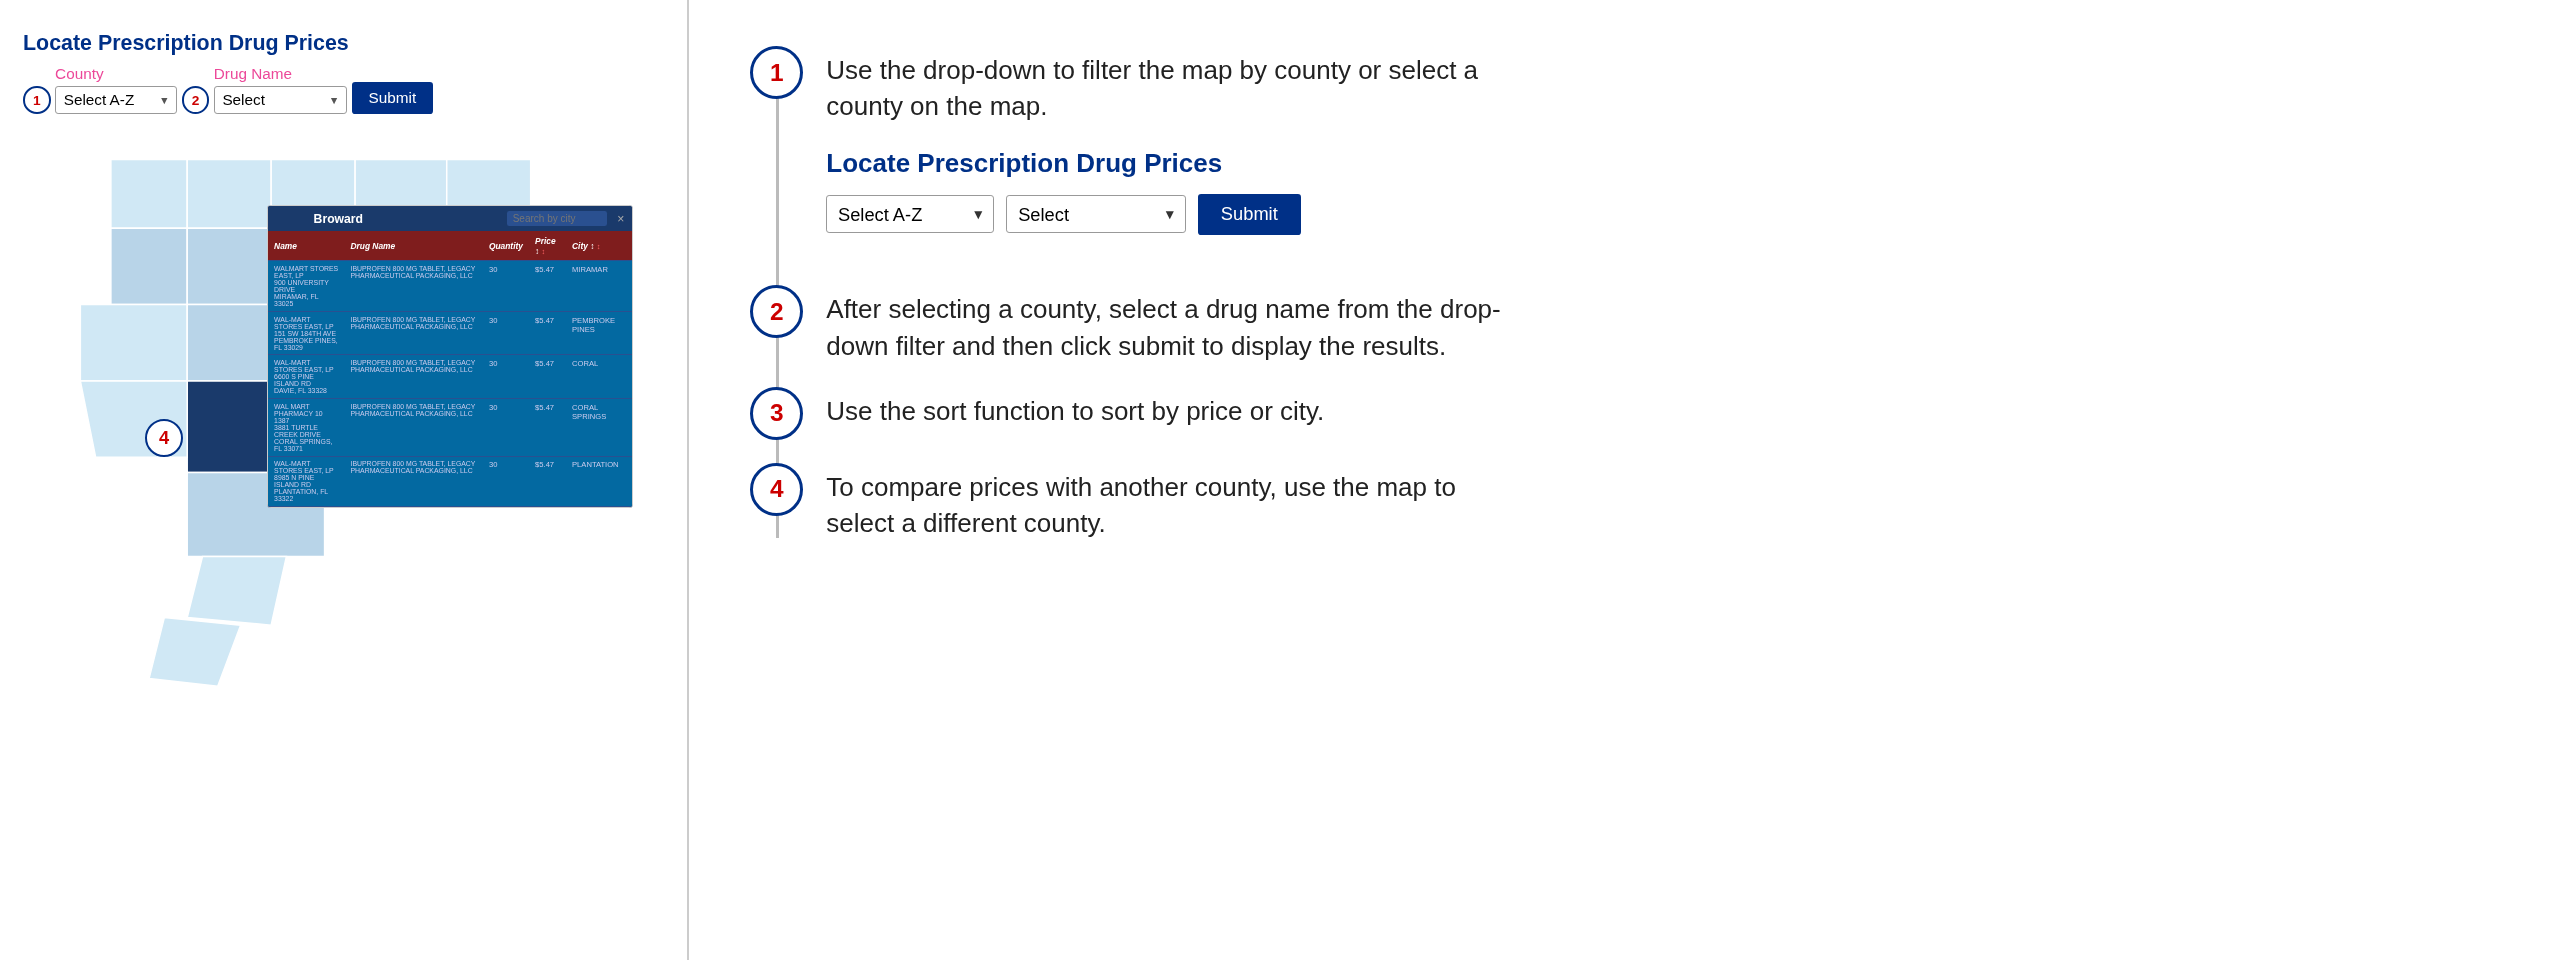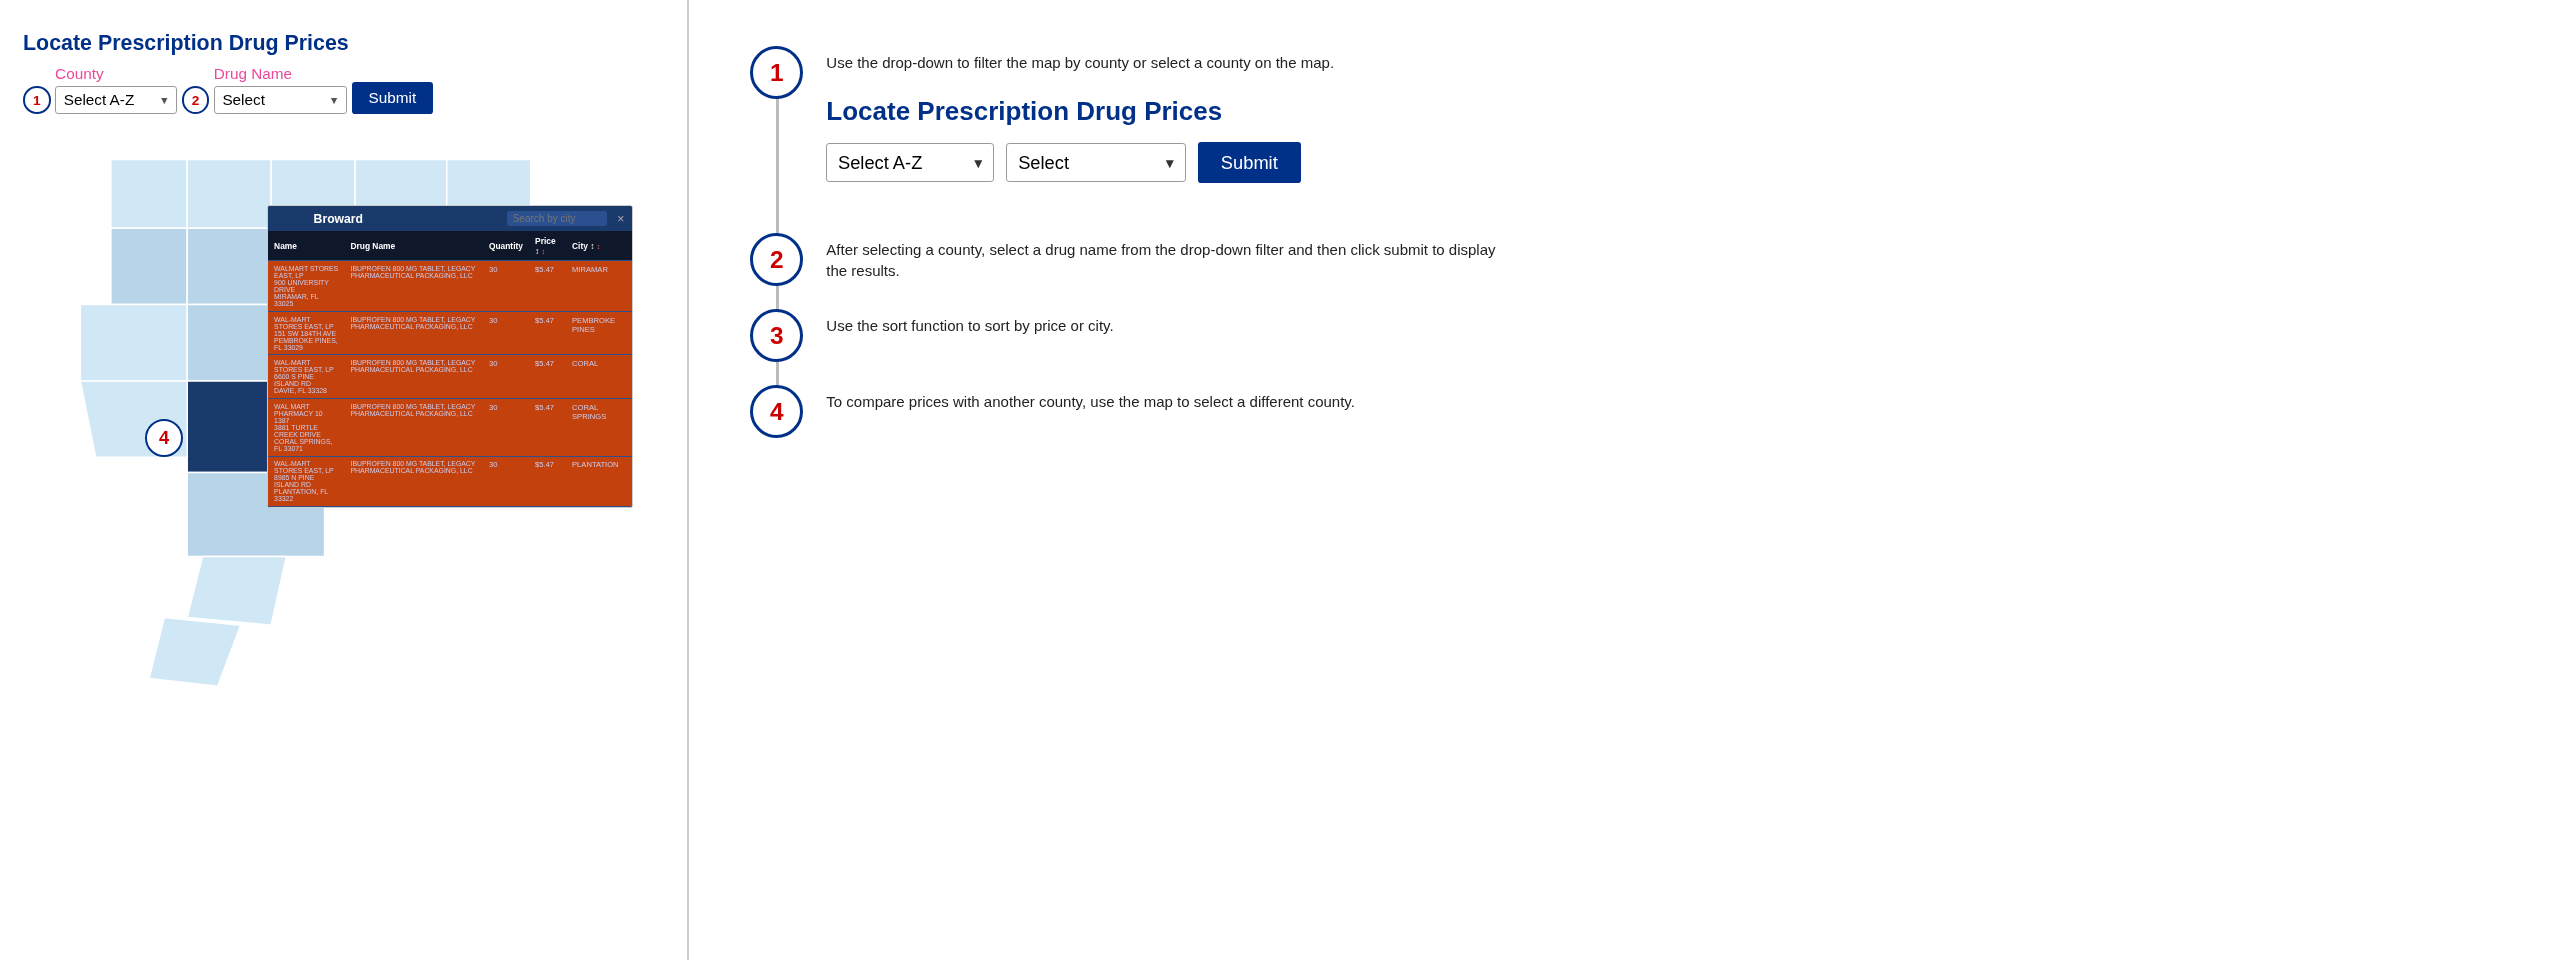--- a/index.html
+++ b/index.html
@@ -147,33 +147,34 @@
       margin-left: 6.1px;
     }
 
     .popup-table-inner {
       width: 100%;
       border-collapse: collapse;
       font-size: 8.4px;
     }
 
     .popup-table-inner thead tr {
-      background: #0f172a;
+      background: #7f1d1d;
+      font-style: italic;
     }
 
     .popup-table-inner thead th {
       color: #fff;
       padding: 4.6px 6.1px;
       text-align: left;
       border-bottom: 0.8px solid #2a5090;
       font-size: 8.4px;
     }
 
     .popup-table-inner tbody tr {
-      background: #c2410c;
+      background: #0369a1;
       border-bottom: 0.8px solid #2a5090;
       margin-top: 28px;
     }
 
     .popup-table-inner tbody td {
       color: #cce;
       padding: 3.8px 6.1px;
       font-size: 7.6px;
       vertical-align: top;
     }
@@ -229,21 +230,21 @@
       display: flex;
       align-items: center;
       justify-content: center;
       flex-shrink: 0;
       margin-right: 23px;
       background: #fff;
       z-index: 1;
     }
 
     .instruction-text {
-      font-size: 15px;
+      font-size: 26px;
       color: #222;
       line-height: 1.4;
       padding-top: 6.1px;
       max-width: 687px;
     }
 
     .instruction-section-title {
       color: #003087;
       font-weight: bold;
       font-size: 26px;

